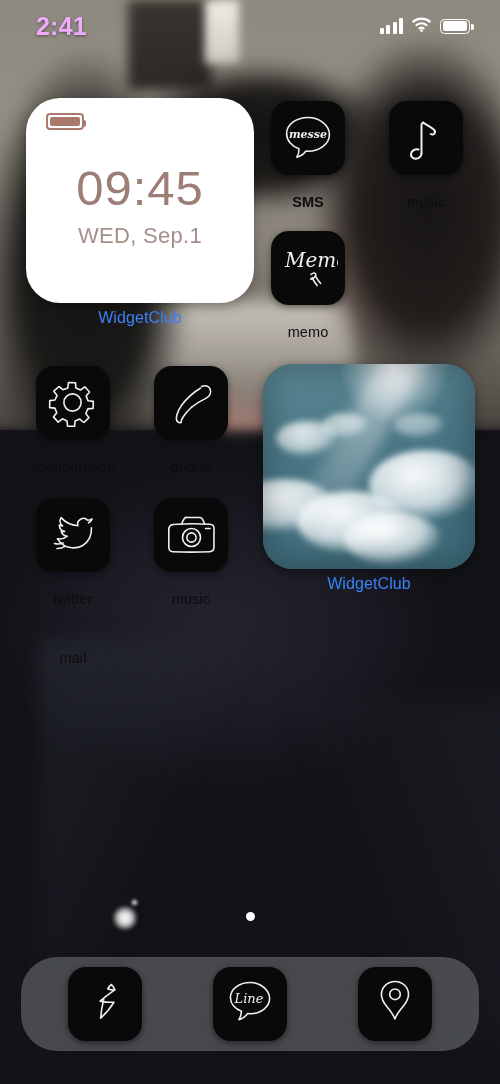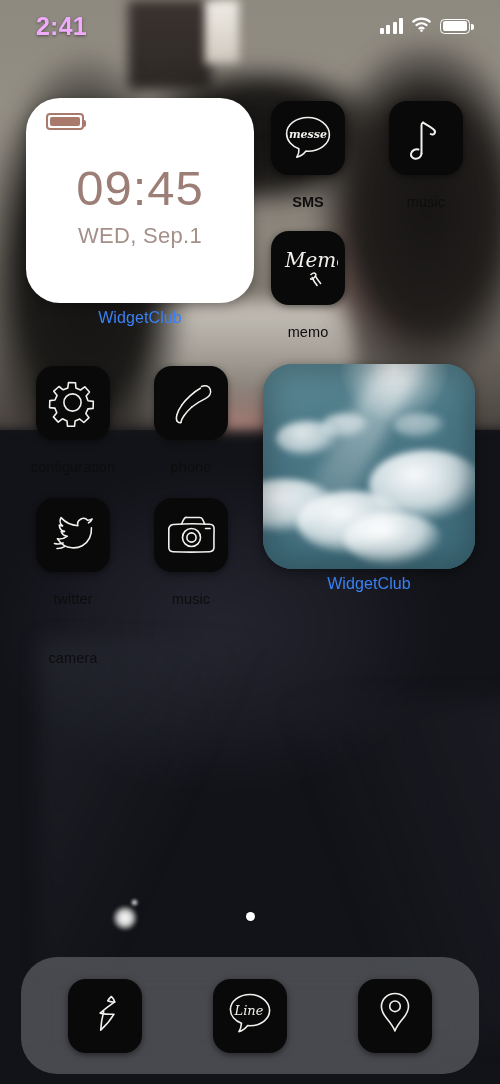--- a/index.html
+++ b/index.html
@@ -213,21 +213,21 @@
     position:absolute; left:0; right:0; top:912px;
     display:flex; justify-content:center; gap:10px; z-index:25;
   }
   #page-dots i {
     width:9px; height:9px; border-radius:50%; background:#fff; display:block;
     box-shadow:0 0 3px rgba(0,0,0,.5);
   }
 
   
   #dock {
-    position:absolute; left:21px; top:957px; width:458px; height:117px;
+    position:absolute; left:21px; top:957px; width:458px; height:94px;
     border-radius:36px; z-index:25;
     background:rgba(152,154,160,.40);
     backdrop-filter:blur(18px);
     display:flex; align-items:center; justify-content:space-around;
     padding:0 12px;
   }
   #dock .dtile {
     width:74px; height:74px; border-radius:18px;
     background:#090909;
     display:flex; align-items:center; justify-content:center;
@@ -387,21 +387,21 @@
         <path class="hd-thin" d="M6.8 19.3c-.2-3.4 1.3-5.5 4.6-5.8 12-1 24.3-1 36.3-.2 3.1.2 4.5 1.7 4.4 4.8-.2 6-.2 12-.1 18 .05 3-1.4 4.5-4.4 4.6-12.2.5-24.6.5-36.8 0-2.9-.1-4-1.6-4-4.4Z"></path>
         <circle class="hd-thin" cx="29.5" cy="26.5" r="9"></circle>
         <circle class="hd-thin" cx="29.5" cy="26.5" r="4.6"></circle>
         <path class="hd-thin" d="M43.5 17.5h4.6"></path>
       </svg>
     </div>
     <div class="lbl">music</div>
   </div>
 
   <div class="app" style="left:36px; top:631px;">
-    <div class="lbl">camera</div>
+    <div class="lbl">mail</div>
   </div>
 
 </div>
 
 <div id="page-dots">
   <i></i>
 </div>
 
 <div id="dock">
 

